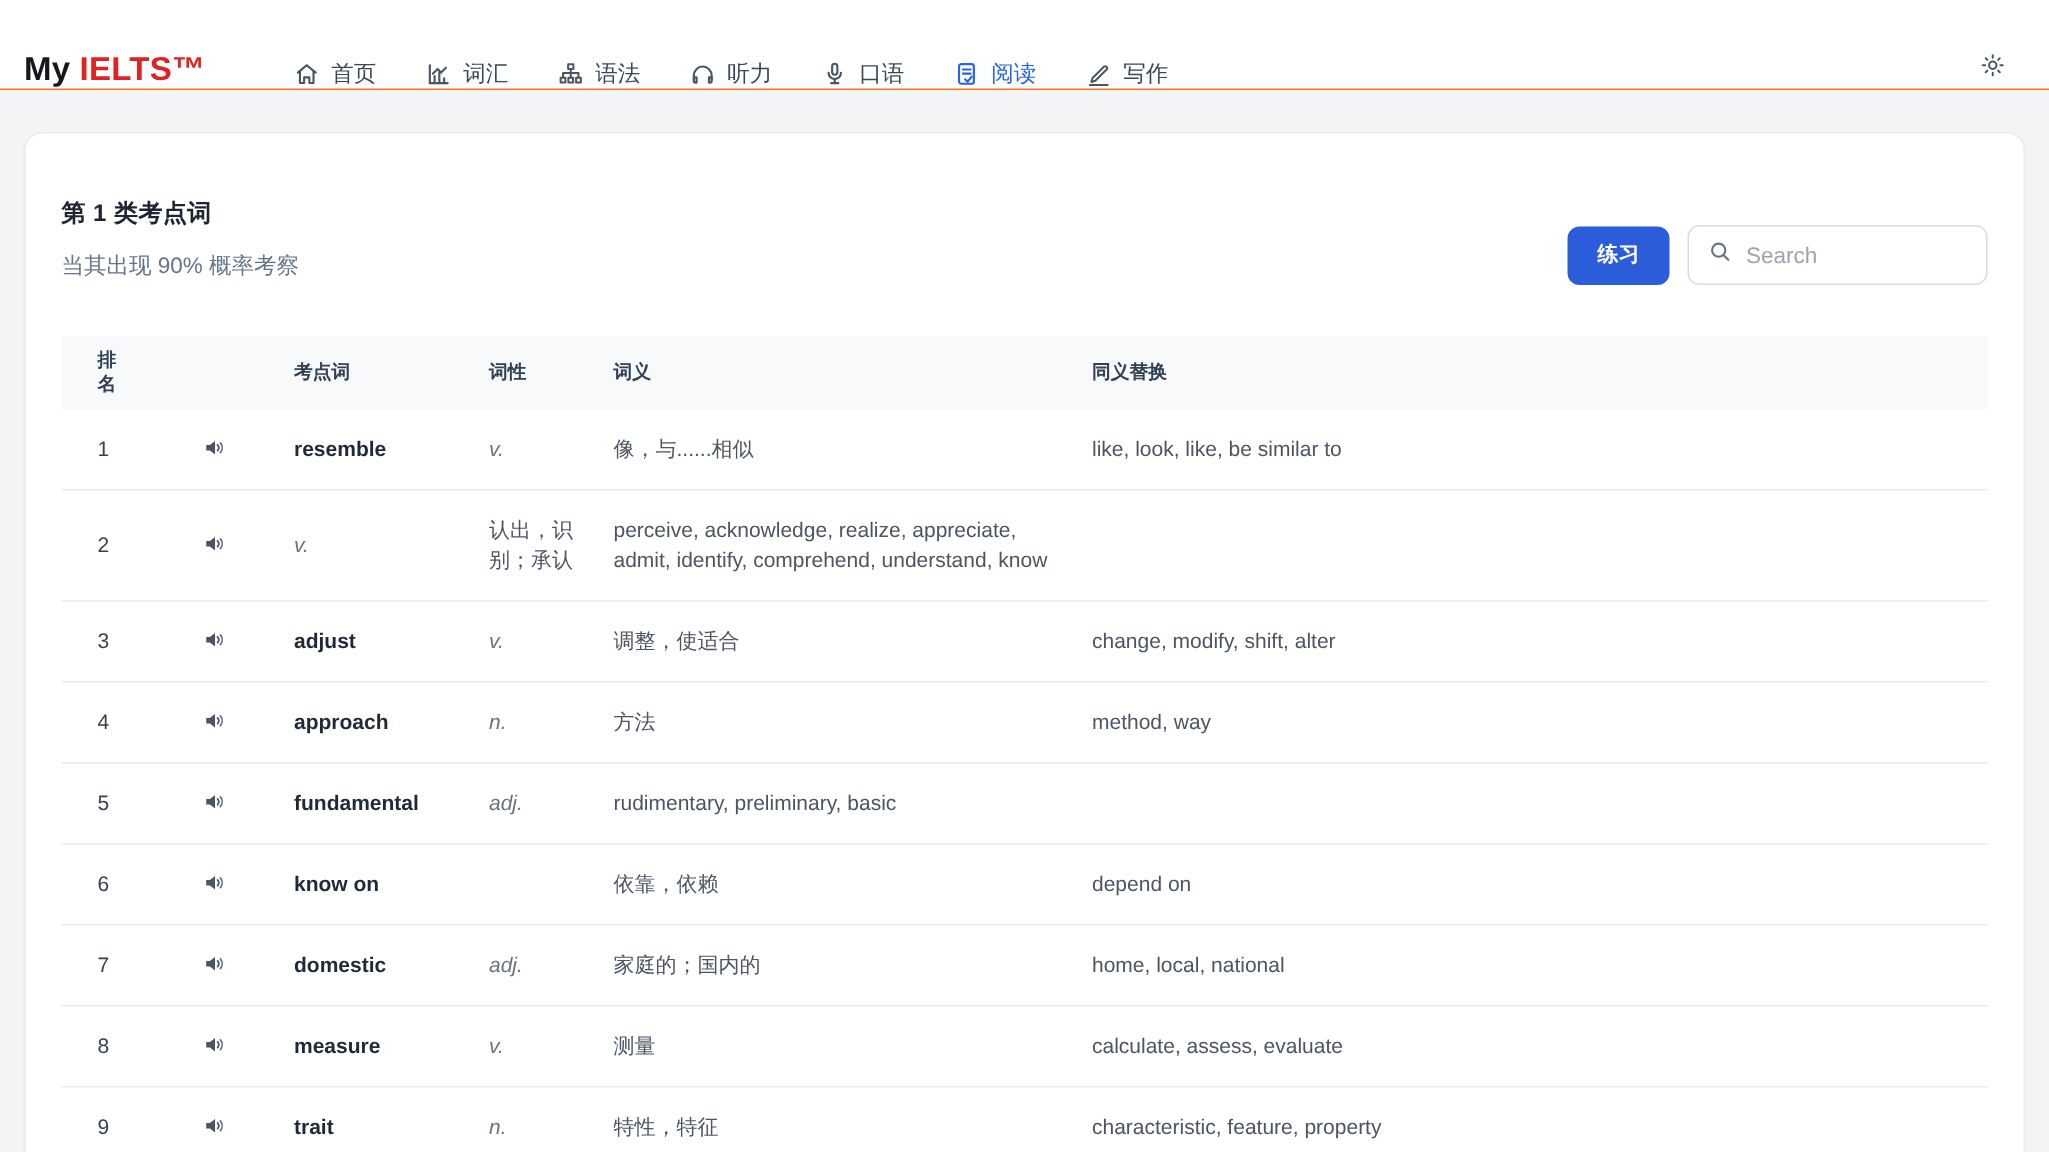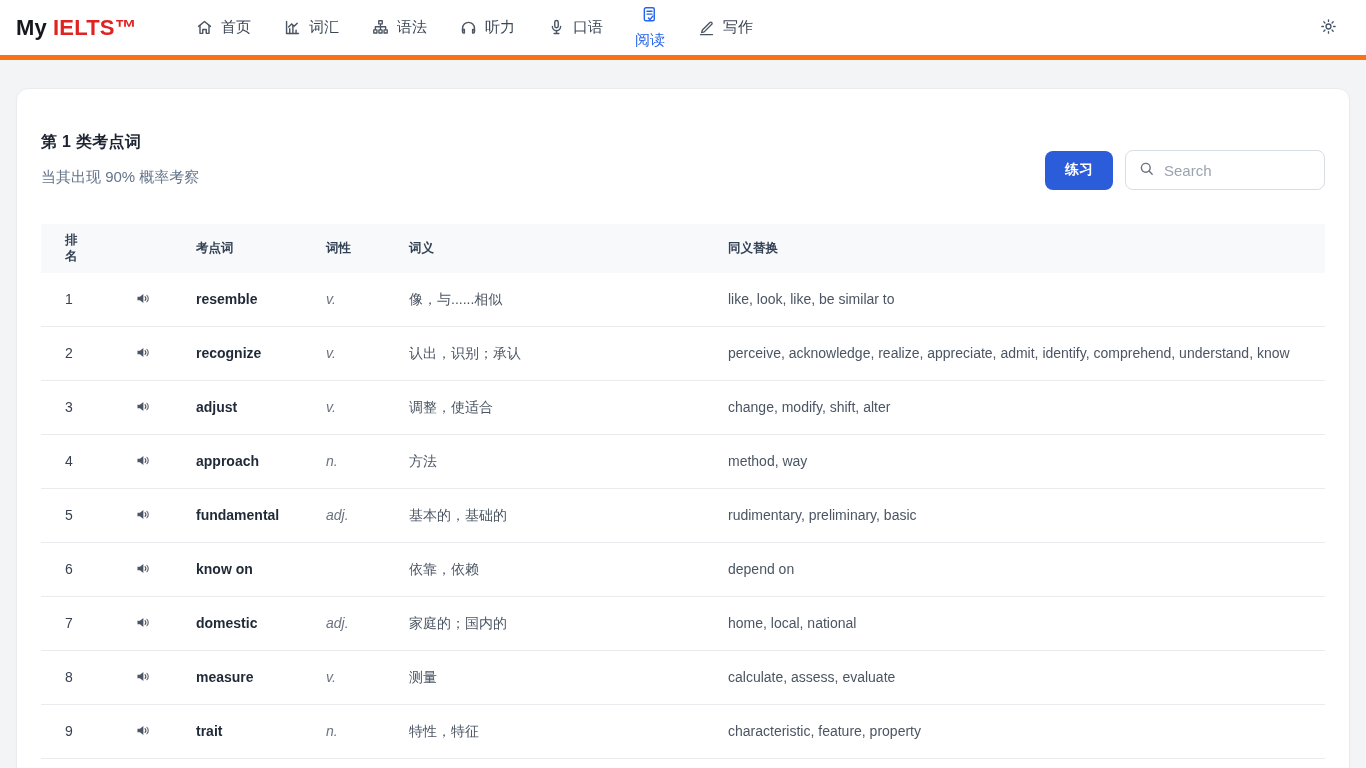--- a/index.html
+++ b/index.html
@@ -5,35 +5,35 @@
   * { margin:0; padding:0; box-sizing:border-box; }
   html,body { width:1366px; height:768px; overflow:hidden; }
   body {
     font-family:"Liberation Sans","DejaVu Sans",sans-serif;
     background:#f3f4f6;
     color:#1f2937;
   }
 
   
   .app-header {
-    height:60px; background:#ffffff; border-bottom:5px solid #f97316;
-    display:flex; align-items:center; padding:0 24px 0 16px;
+    height:60px; background:#ffffff; border-bottom:1px solid #f97316;
+    display:flex; align-items:flex-end; padding:0 24px 0 16px;
   }
   .logo { font-size:22px; font-weight:800; letter-spacing:.2px; display:flex; gap:6px; align-items:baseline; cursor:pointer; }
   .logo .logo-my { color:#16181d; }
   .logo .logo-ielts { color:#e02222; }
 
   .main-nav { display:flex; align-items:center; gap:32px; margin-left:58px; }
   .nav-item {
     display:flex; align-items:center; gap:7px; text-decoration:none;
     color:#3c4656; font-size:15px; font-weight:500; cursor:pointer;
   }
   .nav-item .nav-icon { display:flex; width:19px; height:19px; color:#4b5563; }
   .nav-item .nav-icon svg { width:19px; height:19px; }
-  .nav-item.active, .nav-item.active .nav-icon { color:#2563eb;flex-direction:column; }
+  .nav-item.active, .nav-item.active .nav-icon { color:#2563eb; }
 
   .theme-toggle {
     margin-left:auto; background:none; border:none; cursor:pointer;
     width:28px; height:28px; display:flex; align-items:center; justify-content:center; color:#475569;
   }
   .theme-toggle svg { width:19px; height:19px; }
 
   
   .page-main { padding:28px 16px; }
   .card {
@@ -234,21 +234,20 @@
       <button class="speaker-btn">
         <span>
           <svg viewBox="0 0 24 24" fill="currentColor" stroke="none">
             <path d="M3.5 9.5 H7 L11.8 5.6 V18.4 L7 14.5 H3.5 z"></path>
             <path d="M14.2 9.3 a4.1 4.1 0 0 1 0 5.4" fill="none" stroke="currentColor" stroke-width="1.6" stroke-linecap="round"></path>
             <path d="M16.8 7.4 a7.2 7.2 0 0 1 0 9.2" fill="none" stroke="currentColor" stroke-width="1.6" stroke-linecap="round" opacity=".85"></path>
           </svg>
         </span>
       </button>
     </div>
-    <div class="td td-word">recognize</div>
     <div class="td td-pos">v.</div>
     <div class="td td-meaning">认出，识别；承认</div>
     <div class="td td-syn">perceive, acknowledge, realize, appreciate, admit, identify, comprehend, understand, know</div>
   </div>
           <div class="tr">
     <div class="td td-rank">3</div>
     <div class="td td-audio">
       <button class="speaker-btn">
         <span>
           <svg viewBox="0 0 24 24" fill="currentColor" stroke="none">
@@ -290,21 +289,20 @@
           <svg viewBox="0 0 24 24" fill="currentColor" stroke="none">
             <path d="M3.5 9.5 H7 L11.8 5.6 V18.4 L7 14.5 H3.5 z"></path>
             <path d="M14.2 9.3 a4.1 4.1 0 0 1 0 5.4" fill="none" stroke="currentColor" stroke-width="1.6" stroke-linecap="round"></path>
             <path d="M16.8 7.4 a7.2 7.2 0 0 1 0 9.2" fill="none" stroke="currentColor" stroke-width="1.6" stroke-linecap="round" opacity=".85"></path>
           </svg>
         </span>
       </button>
     </div>
     <div class="td td-word">fundamental</div>
     <div class="td td-pos">adj.</div>
-    <div class="td td-meaning">基本的，基础的</div>
     <div class="td td-syn">rudimentary, preliminary, basic</div>
   </div>
           <div class="tr">
     <div class="td td-rank">6</div>
     <div class="td td-audio">
       <button class="speaker-btn">
         <span>
           <svg viewBox="0 0 24 24" fill="currentColor" stroke="none">
             <path d="M3.5 9.5 H7 L11.8 5.6 V18.4 L7 14.5 H3.5 z"></path>
             <path d="M14.2 9.3 a4.1 4.1 0 0 1 0 5.4" fill="none" stroke="currentColor" stroke-width="1.6" stroke-linecap="round"></path>

